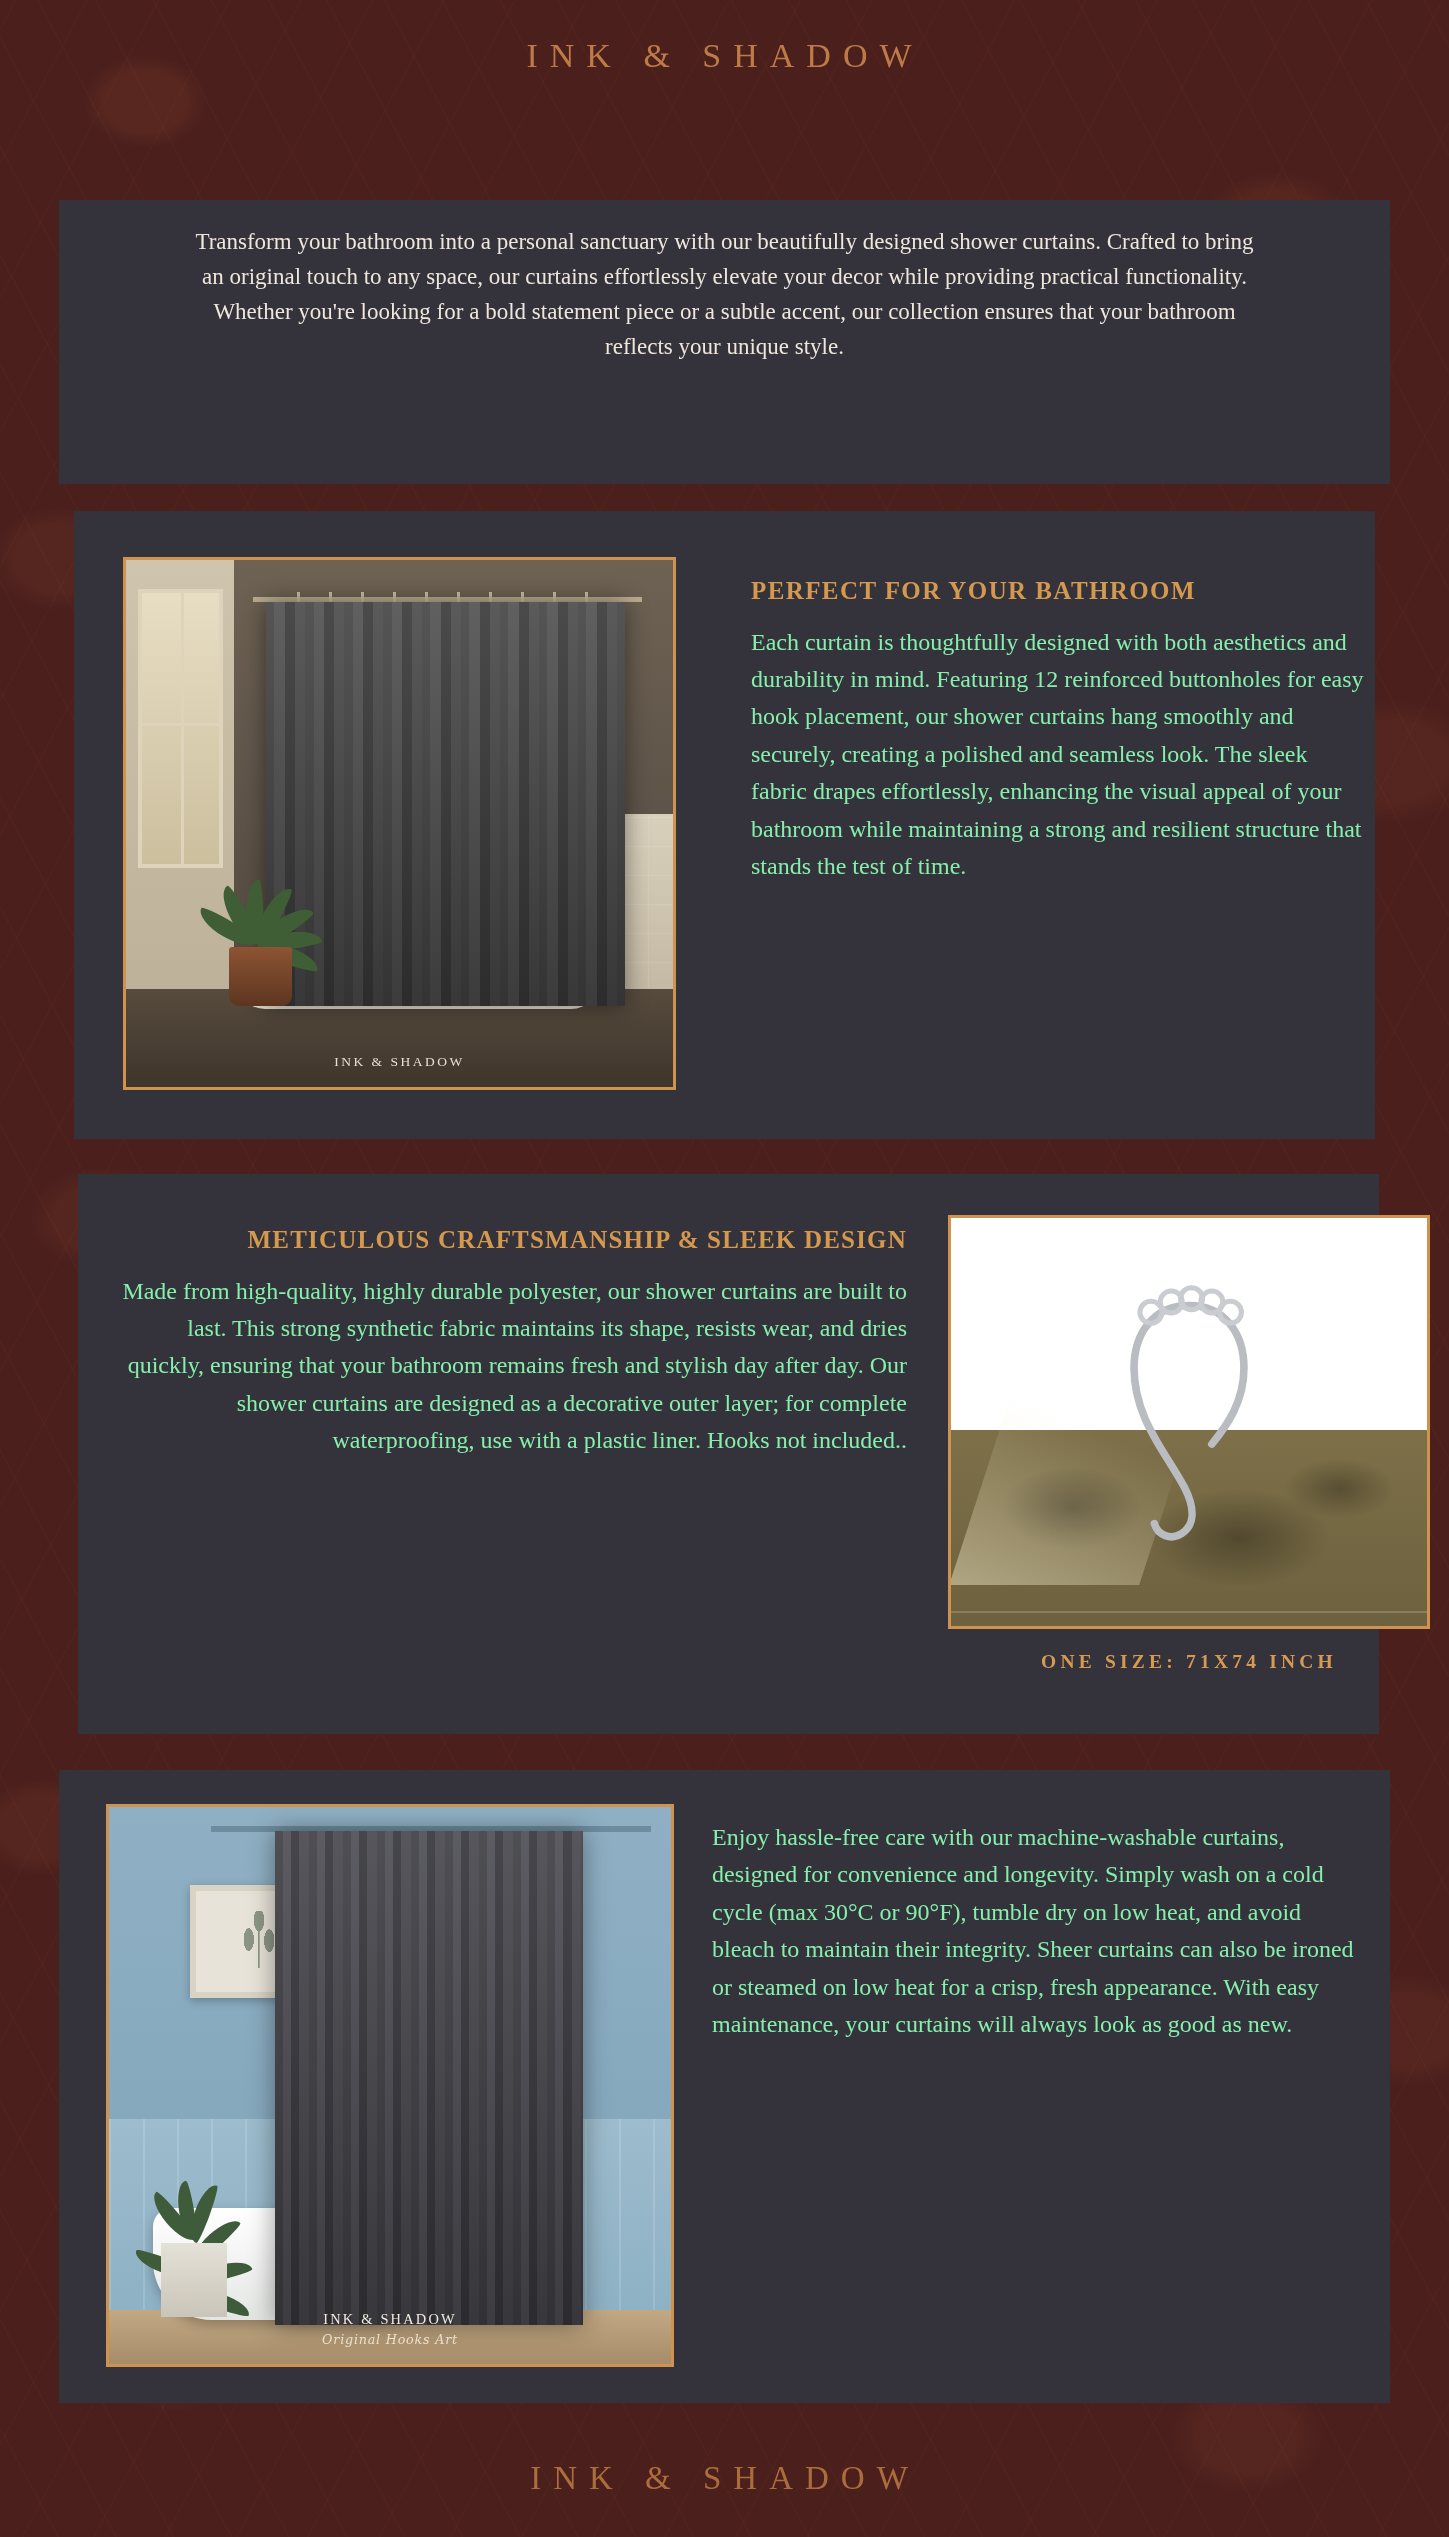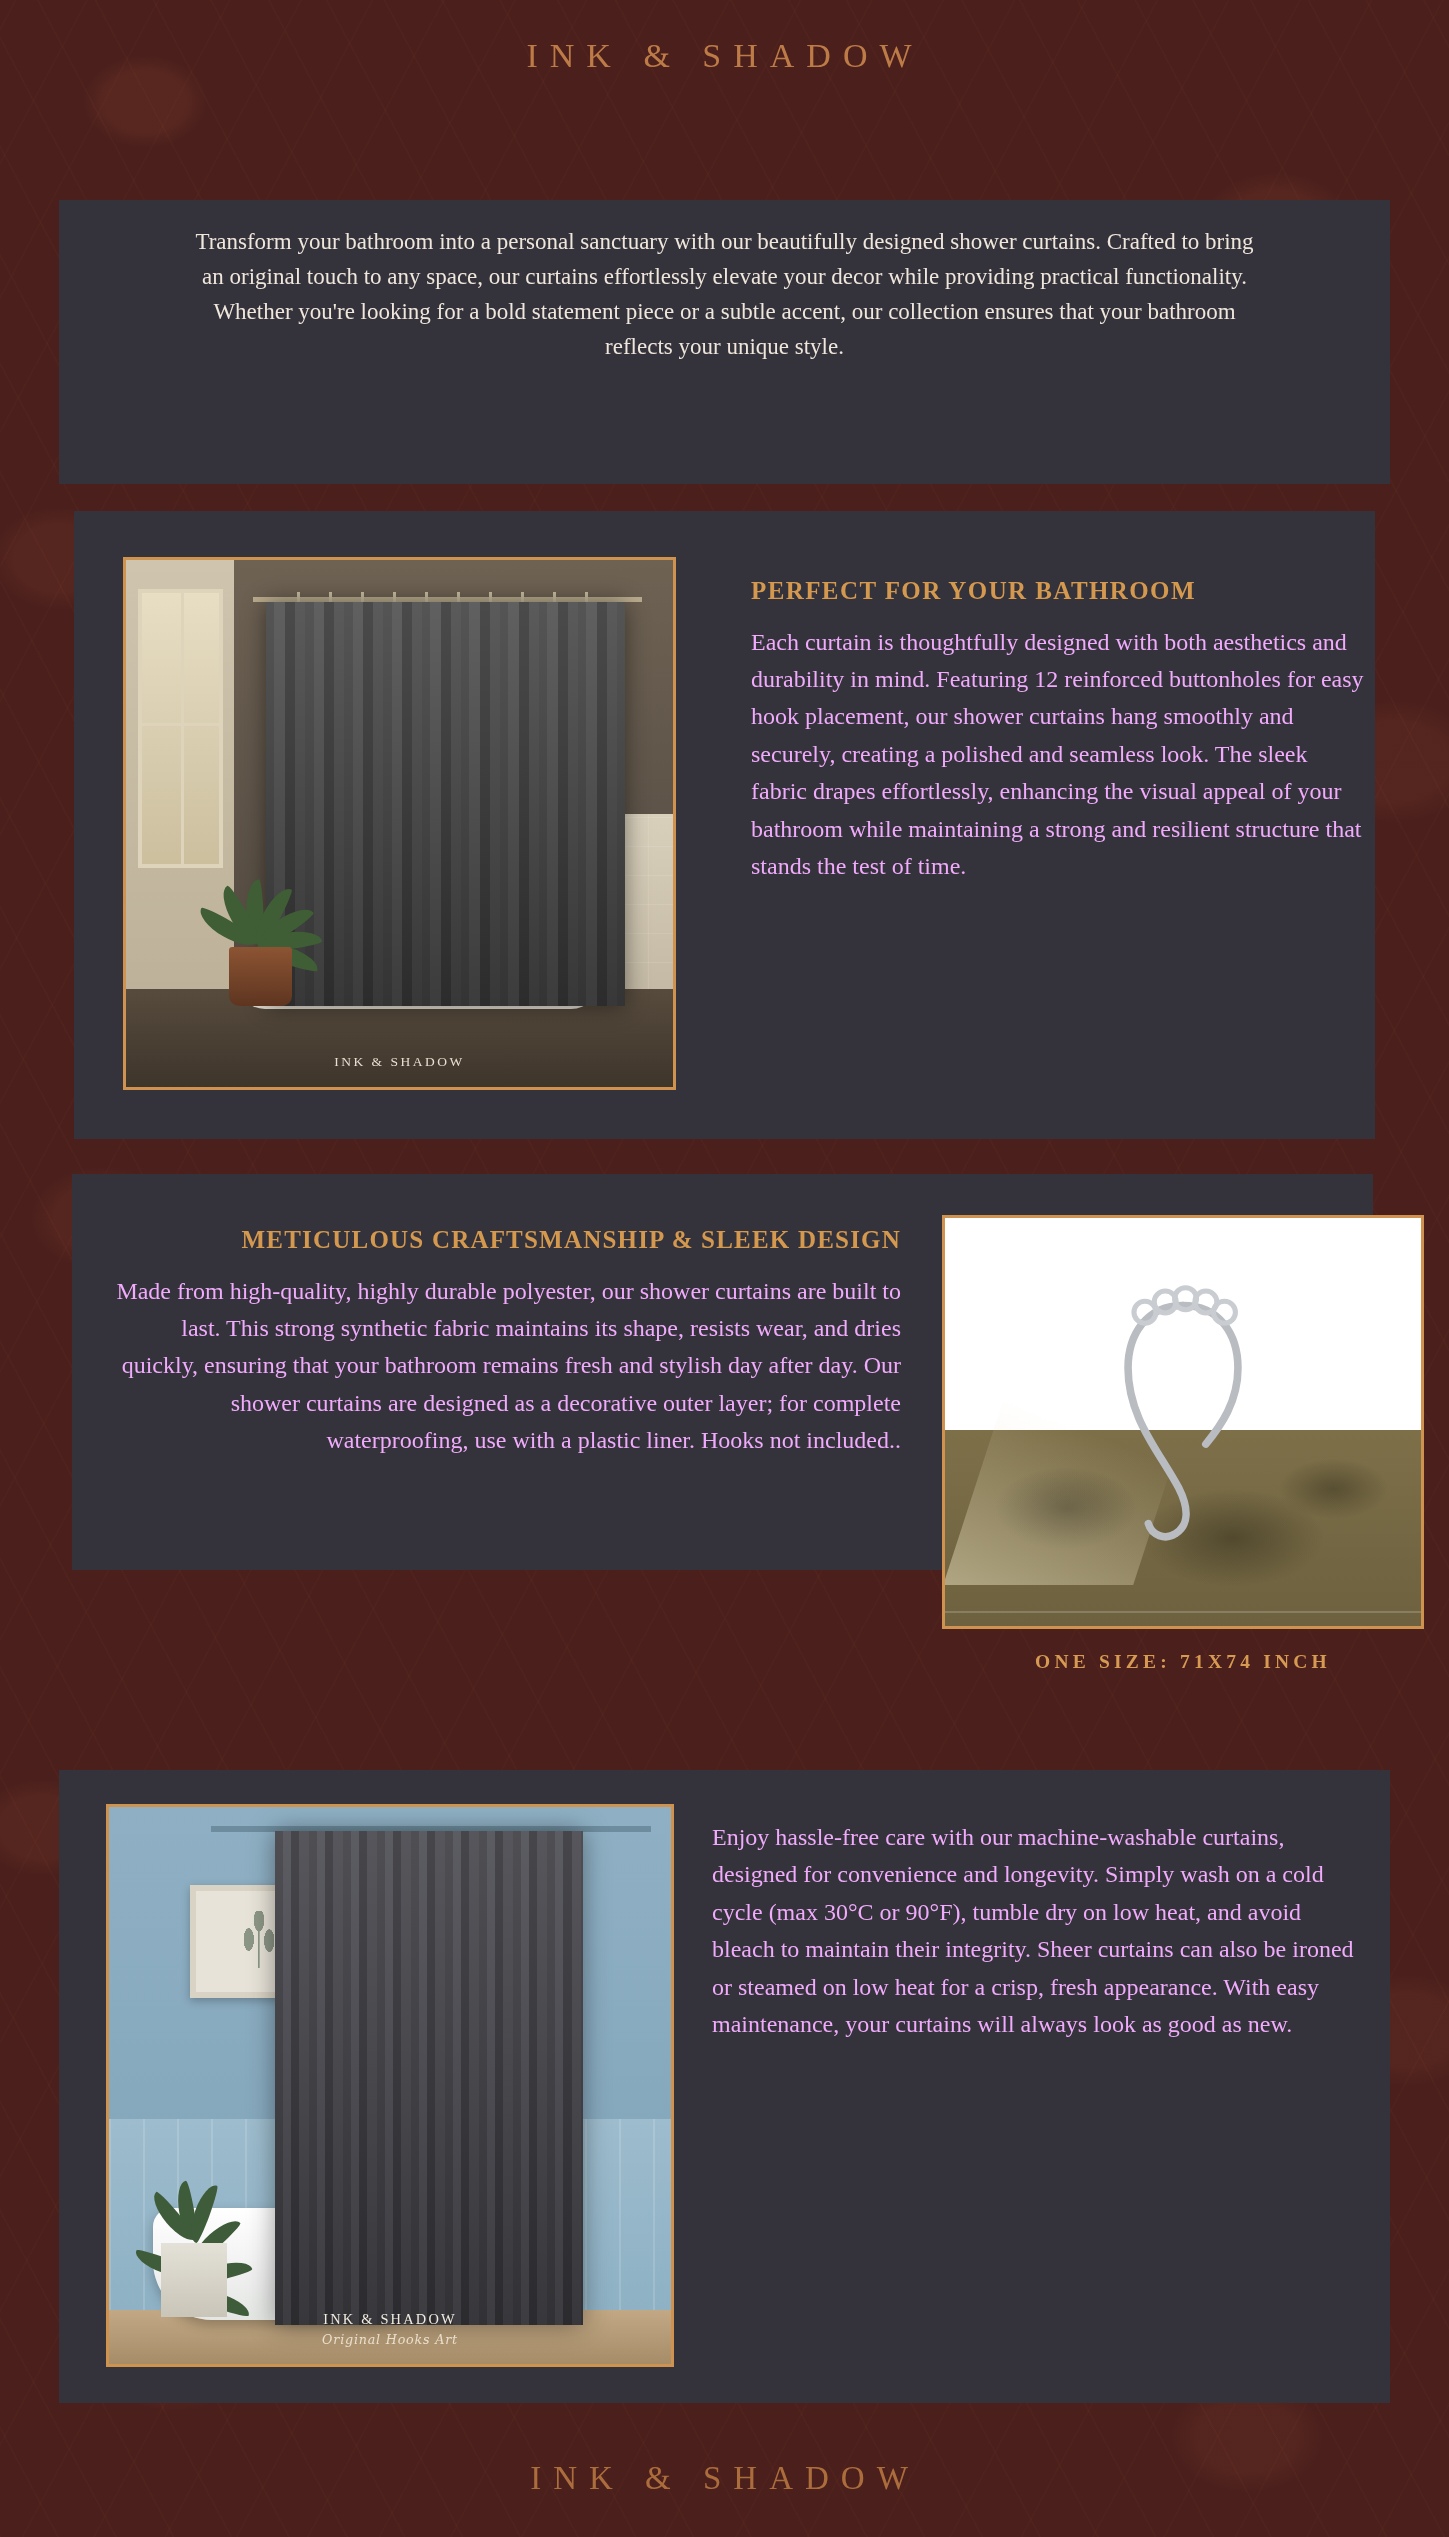--- a/index.html
+++ b/index.html
@@ -121,30 +121,30 @@
     font-size: 25px;
     letter-spacing: 1.4px;
     color: #d4994f;
     font-weight: 700;
     text-transform: uppercase;
     margin: 0 0 18.6px 0;
   }
   .sec-body {
     font-size: 24px;
     line-height: 1.56;
-    color: #f0abfc;
+    color: #86efac;
     margin: 0;
   }
 
   
   .sec2 {
-    left: 72px;
+    left: 78px;
     top: 1174px;
     width: 1301px;
-    height: 396px;
+    height: 560px;
   }
   .sec2 .txt {
     position: absolute;
     left: 34px;
     top: 52px;
     width: 795px;
     text-align: right;
   }
   .sec2 .sec-title { text-align: right; letter-spacing: 1.2px; }
   .sec2 .img-col {

